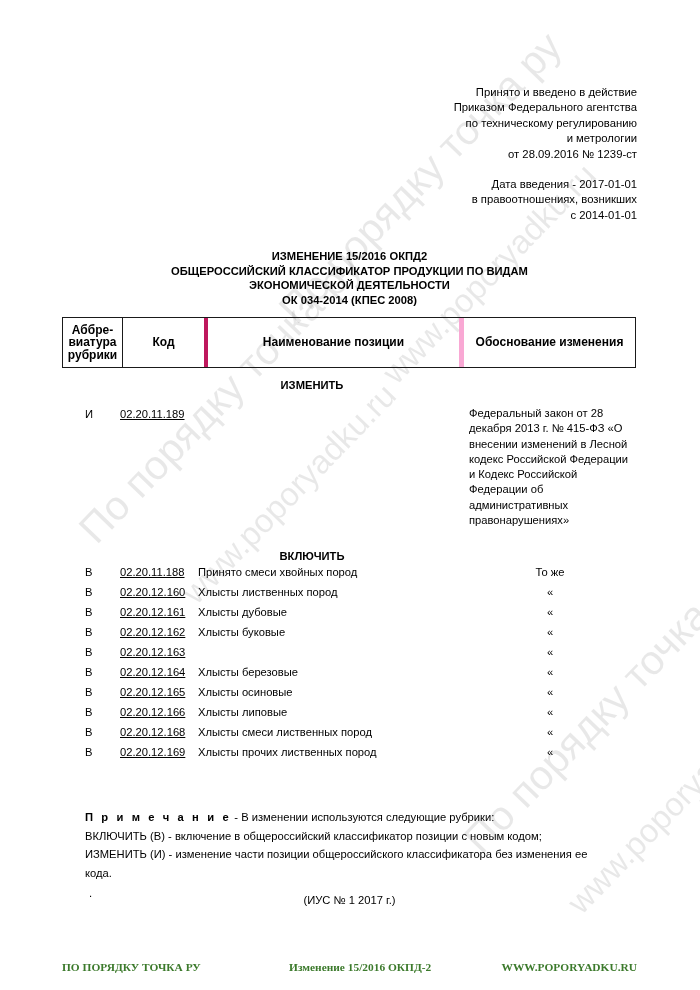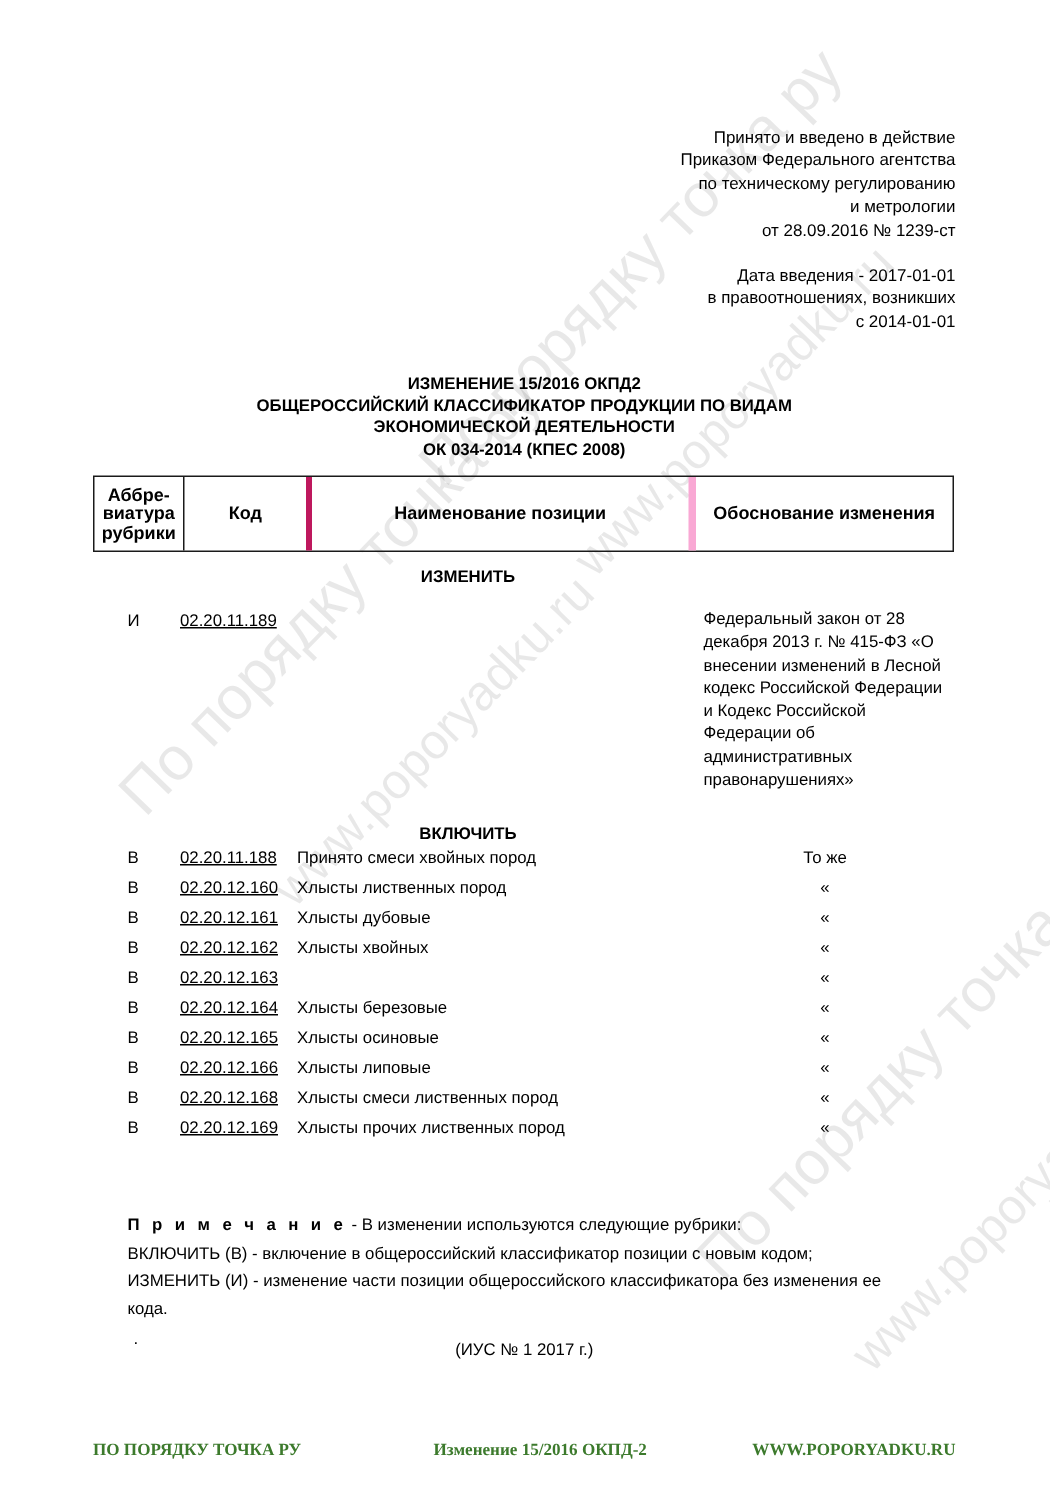--- a/index.html
+++ b/index.html
@@ -257,21 +257,21 @@
   <div class="row" style="top:606px">
     <span class="cell c-abbr">В</span>
     <span class="cell c-code">02.20.12.161</span>
     <span class="cell c-name">Хлысты дубовые</span>
     <span class="cell c-just-sm">«</span>
   </div>
 
   <div class="row" style="top:626px">
     <span class="cell c-abbr">В</span>
     <span class="cell c-code">02.20.12.162</span>
-    <span class="cell c-name">Хлысты хвойных</span>
+    <span class="cell c-name">Хлысты буковые</span>
     <span class="cell c-just-sm">«</span>
   </div>
 
   <div class="row" style="top:646px">
     <span class="cell c-abbr">В</span>
     <span class="cell c-code">02.20.12.163</span>
     <span class="cell c-just-sm">«</span>
   </div>
 
   <div class="row" style="top:666px">

